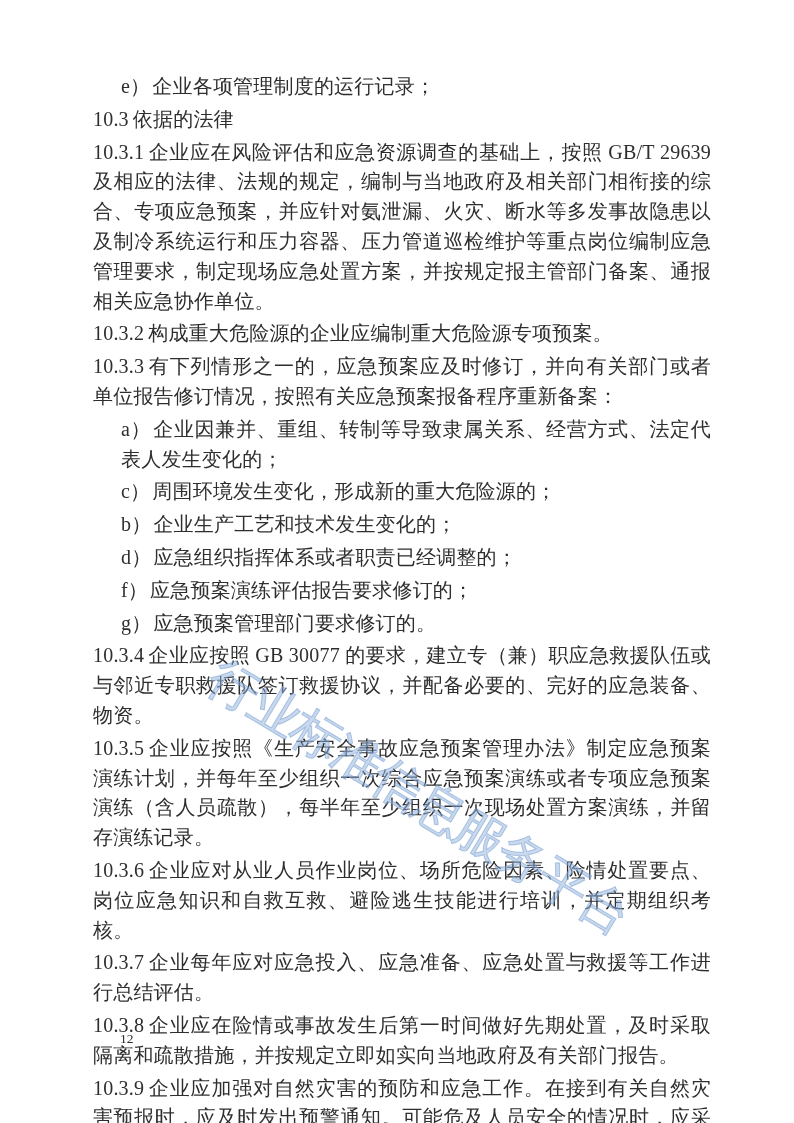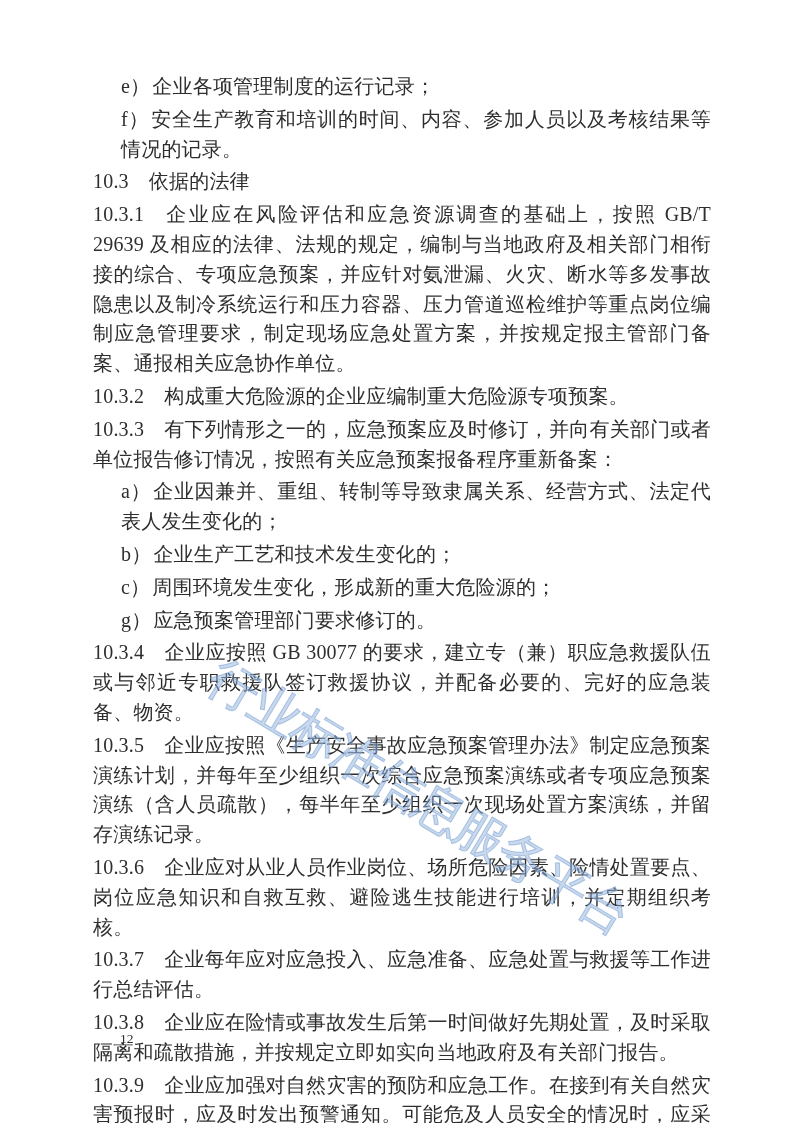--- a/index.html
+++ b/index.html
@@ -35,21 +35,21 @@
   .block {
     margin-top: 3px;
   }
   .block:first-child {
     margin-top: 0;
   }
   .list-item {
     padding-left: 28px;
   }
   .label {
-    margin-right: 20px;
+    margin-right: 4px;
     white-space: nowrap;
   }
   .list-item .label {
     margin-right: 2px;
   }
   .heading .label {
   }
   .watermark {
     position: absolute;
     left: 230px;
@@ -76,38 +76,39 @@
 </style>
 </head>
 <body>
 
 <div class="page">
 
   <div class="content">
 
     <div class="block list-item"><span class="label">e）</span><span>企业各项管理制度的运行记录；</span></div>
 
-    <div class="block list-item"><span class="label">f）</span><span>安全生产教育和培训的时间、内容、参加人员以及考核结果等情况的记录。</span></div>
 
     <div class="block heading"><span class="label">10.3</span><span>依据的法律</span></div>
 
     <div class="block clause"><span class="label">10.3.1</span><span>企业应在风险评估和应急资源调查的基础上，按照 GB/T 29639 及相应的法律、法规的规定，编制与当地政府及相关部门相衔接的综合、专项应急预案，并应针对氨泄漏、火灾、断水等多发事故隐患以及制冷系统运行和压力容器、压力管道巡检维护等重点岗位编制应急管理要求，制定现场应急处置方案，并按规定报主管部门备案、通报相关应急协作单位。</span></div>
 
     <div class="block clause"><span class="label">10.3.2</span><span>构成重大危险源的企业应编制重大危险源专项预案。</span></div>
 
     <div class="block clause"><span class="label">10.3.3</span><span>有下列情形之一的，应急预案应及时修订，并向有关部门或者单位报告修订情况，按照有关应急预案报备程序重新备案：</span></div>
 
     <div class="block list-item"><span class="label">a）</span><span>企业因兼并、重组、转制等导致隶属关系、经营方式、法定代表人发生变化的；</span></div>
 
+    <div class="block list-item"><span class="label">c）</span><span>周围环境发生变化，形成新的重大危险源的；</span></div>
+
     <div class="block list-item"><span class="label">b）</span><span>企业生产工艺和技术发生变化的；</span></div>
 
-    <div class="block list-item"><span class="label">c）</span><span>周围环境发生变化，形成新的重大危险源的；</span></div>
+    <div class="block list-item"><span class="label">d）</span><span>应急组织指挥体系或者职责已经调整的；</span></div>
 
 
-
+    <div class="block list-item"><span class="label">f）</span><span>应急预案演练评估报告要求修订的；</span></div>
 
     <div class="block list-item"><span class="label">g）</span><span>应急预案管理部门要求修订的。</span></div>
 
     <div class="block clause"><span class="label">10.3.4</span><span>企业应按照 GB 30077 的要求，建立专（兼）职应急救援队伍或与邻近专职救援队签订救援协议，并配备必要的、完好的应急装备、物资。</span></div>
 
     <div class="block clause"><span class="label">10.3.5</span><span>企业应按照《生产安全事故应急预案管理办法》制定应急预案演练计划，并每年至少组织一次综合应急预案演练或者专项应急预案演练（含人员疏散），每半年至少组织一次现场处置方案演练，并留存演练记录。</span></div>
 
     <div class="block clause"><span class="label">10.3.6</span><span>企业应对从业人员作业岗位、场所危险因素、险情处置要点、岗位应急知识和自救互救、避险逃生技能进行培训，并定期组织考核。</span></div>
 
     <div class="block clause"><span class="label">10.3.7</span><span>企业每年应对应急投入、应急准备、应急处置与救援等工作进行总结评估。</span></div>

